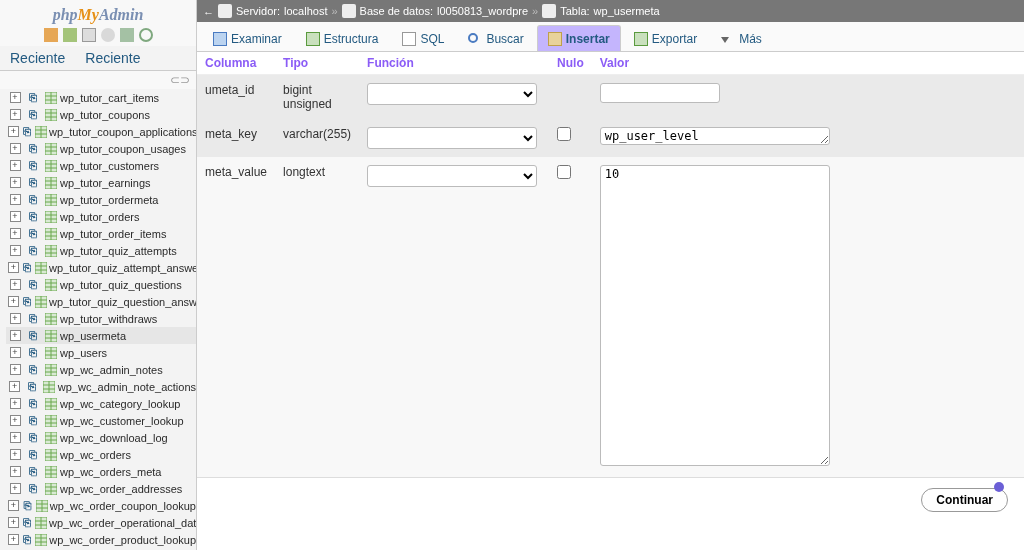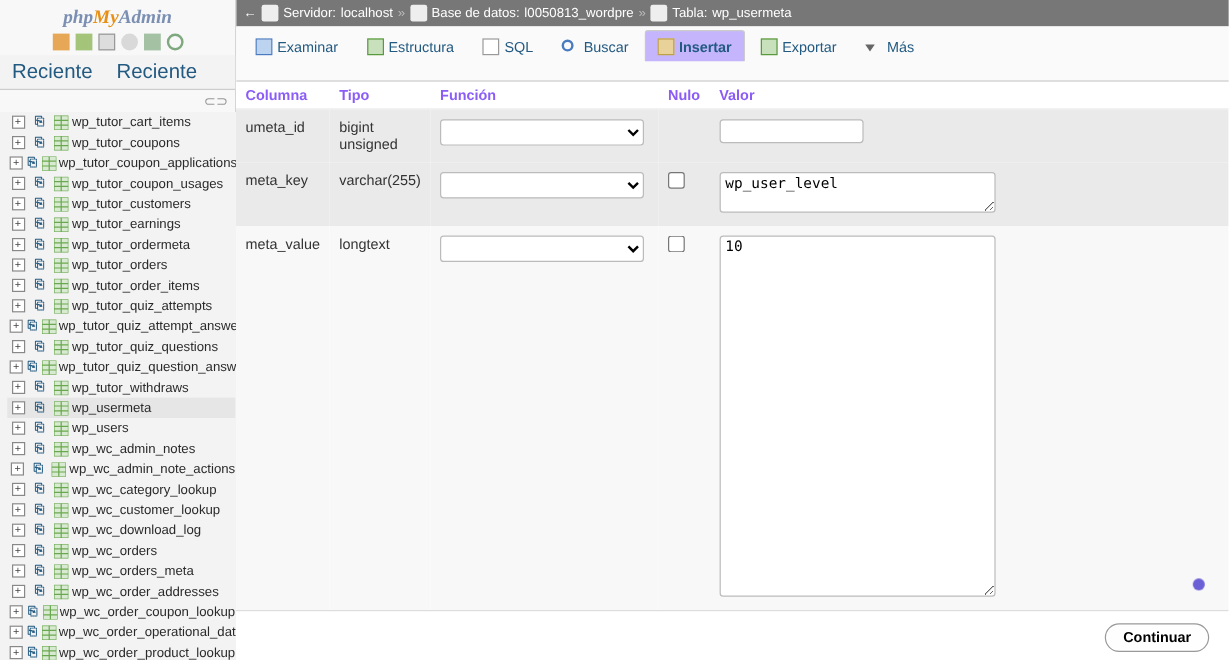--- a/index.html
+++ b/index.html
@@ -7,60 +7,60 @@
 .container { display: flex; width: 1024px; height: 550px; overflow: hidden; }
 
 
 .sidebar { width: 197px; border-right: 1px solid #ccc; background: #f8f8f8; display: flex; flex-direction: column; height: 550px; }
 .logo { text-align: center; padding: 6px 0 4px; font-size: 16px; font-weight: bold; font-style: italic; font-family: Georgia, serif; }
 .logo .p1 { color: #7a8fb2; }
 .logo .p2 { color: #e69017; }
 .logo .p3 { color: #7a8fb2; }
 .logo-icons { text-align: center; padding-bottom: 4px; display:flex; justify-content:center; gap:5px;}
 .logo-icons span { width:14px; height:14px; display:inline-block;}
-.navtabs { display: flex; border-bottom: 1px solid #ccc; background: #f3f3f3; font-size: 17px;}
+.navtabs { display: flex; border-bottom: 1px solid #ccc; background: #f3f3f3; font-size: 14px;}
 .navtabs div { flex:0 0 auto; padding: 4px 10px; color: #235a81; cursor: pointer;}
 .handle { text-align: right; padding: 2px 6px; color: #999; }
 .tree { flex: 1; overflow-y: auto; background: #f3f3f3; padding-left: 6px; }
 .tree-row { display: flex; align-items: center; height: 17px; font-size: 11px; color: #2a2a2a; white-space: nowrap; cursor: pointer; }
 .tree-row.selected { background: #e6e6e6; }
 .tree-icon { width: 14px; height: 14px; margin: 0 2px; display:inline-flex; align-items:center; justify-content:center;}
 .plus-box { width:11px; height:11px; border:1px solid #888; background:#fff; font-size:9px; line-height:9px; text-align:center; color:#444;}
 .link-ic { color:#235a81; font-weight:bold; font-size:10px;}
 .tbl-ic svg{display:block;}
 
 
 .main { flex: 1; display: flex; flex-direction: column; background: #fff; }
 .breadcrumb { background: #777; color: #fff; display: flex; align-items: center; padding: 3px 6px; font-size: 11px; gap: 4px; height: 22px;}
 .breadcrumb .sep { color: #bbb; }
 .bc-icon{width:14px;height:14px;display:inline-block;background:#eee;border-radius:2px;}
 
 .tabs { display: flex; background: #fafafa; border-bottom: 1px solid #ccc; padding-left:4px;}
-.tab { display: flex; align-items: flex-start; gap: 4px; padding: 6px 10px 5px; color: #235a81; font-size: 12px; cursor: pointer; border:1px solid transparent; border-bottom:none; margin:3px 1px 16px;}
+.tab { display: flex; align-items: flex-start; gap: 4px; padding: 6px 10px 5px; color: #235a81; font-size: 12px; cursor: pointer; border:1px solid transparent; border-bottom:none; margin:3px 1px 0;}
 .tab.active { background: #c4b5fd; border-color:#ccc; border-radius:3px 3px 0 0; color:#235a81; font-weight:bold;}
 .tab-ic{width:14px;height:14px;display:inline-block;}
 
 .ic-examinar{background:linear-gradient(#bcd4f0,#bcd4f0);border:1px solid #4a7bc1;}
 .ic-estructura{background:#c9e0bd;border:1px solid #5a9a3e;}
 .ic-sql{background:#fff;border:1px solid #999;}
 .ic-buscar{border:2px solid #4a7bc1;border-radius:50%;width:10px;height:10px;}
 .ic-insertar{background:#e8d29a;border:1px solid #bfa04a;}
 .ic-exportar{background:#c9e0bd;border:1px solid #5a9a3e;}
 .ic-mas{border-top:6px solid #666;border-left:4px solid transparent;border-right:4px solid transparent;width:0;height:0;margin-top:3px;}
 
 .content { flex:1; overflow:auto; }
 table.form { border-collapse: collapse; width: 100%; }
 table.form th { text-align: left; font-weight: bold; color: #8b5cf6; padding: 4px 8px; background: #fff; font-size:12px; border-bottom: 1px solid #eee;}
 table.form td { padding: 8px; vertical-align: top; font-size: 12px; }
 table.form tr.alt td { background: #f8f8f8; }
 table.form tr:not(.alt):not(.hdr) td { background: #eaeaea; }
 select.fn { width: 170px; height: 22px; background:#fff; border:1px solid #bbb; border-radius:3px;}
 input[type=text].val { width: 120px; height: 20px; border:1px solid #bbb; border-radius:3px; padding:1px 4px; font-family:monospace; font-size:12px;}
 textarea.val { width: 230px; border:1px solid #bbb; border-radius:3px; padding:1px 4px; font-family:monospace; font-size:12px; resize:both;}
-textarea.valmk { height: 34px;}
+textarea.valmk { height: 18px;}
 textarea.vallg { height: 301px;}
 input[type=checkbox]{width:14px;height:14px;}
 
 .footer { text-align: right; padding: 10px 16px; border-top:1px solid #ddd; background:#fff;}
 .btn { background: #fefefe; border: 1px solid #999; border-radius: 12px; padding: 4px 14px; font-size: 12px; font-weight: bold; cursor: pointer; }
 .purple-dot{position:absolute; right:20px; bottom:58px; width:10px;height:10px;border-radius:50%;background:#6b5fd6;}
 </style>
 </head>
 <body>
 

